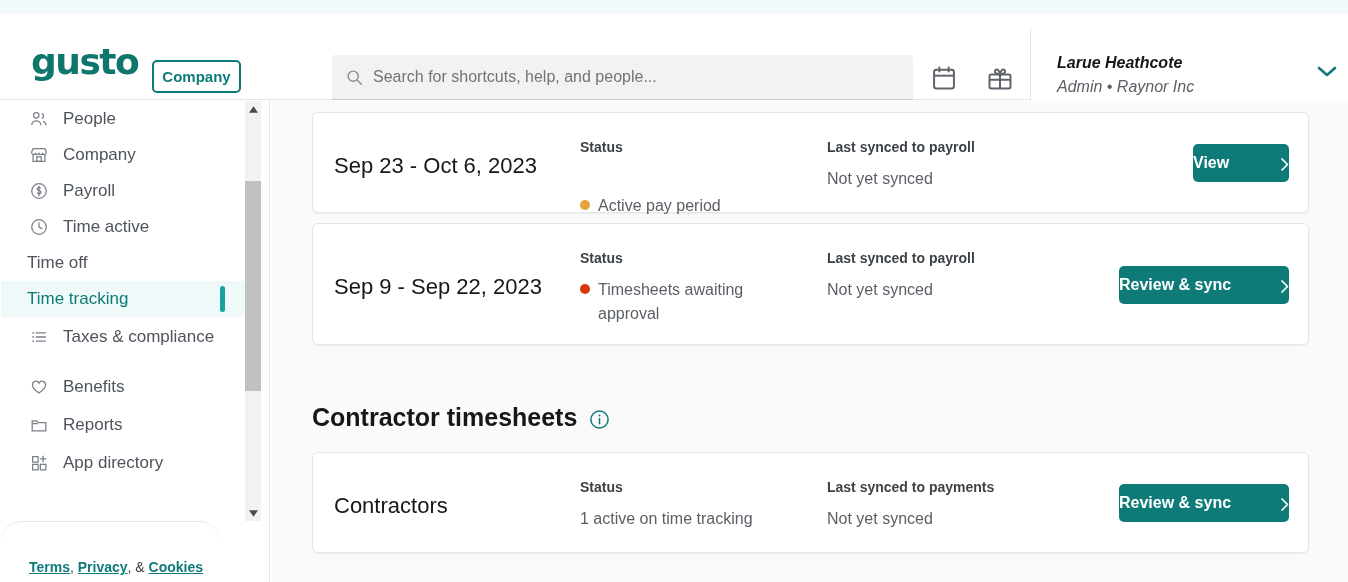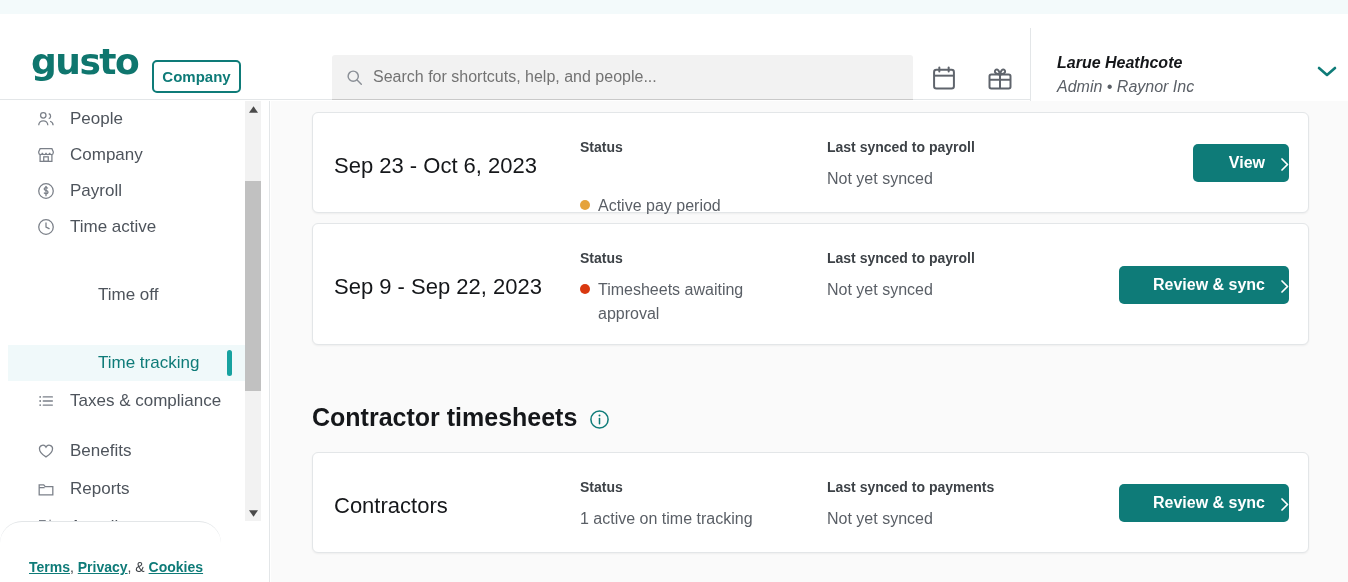--- a/index.html
+++ b/index.html
@@ -94,37 +94,37 @@
 
   
   .sidebar {
     position: absolute; left: 0; top: 101px;
     width: 270px; height: 481px;
     background: #ffffff;
     border-right: 1px solid #e3e6e8;
     overflow: hidden;
   }
   .nav-scroll {
-    position: absolute; left: 8px; top: 0;
+    position: absolute; left: 1px; top: 0;
     width: 244px; height: 420px;
     overflow: hidden;
   }
   .nav-item {
     position: relative;
     height: 36px;
     display: flex; align-items: center;
     padding-left: 28px;
     font-size: 17px; color: #4e545c;
     cursor: pointer;
   }
   .nav-item .ico {
     width: 20px; height: 20px; margin-right: 14px;
     flex: 0 0 auto; display: block;
   }
-  .nav-item.sub { padding-left: 90px; margin-top: 32px; }
+  .nav-item.sub { padding-left: 26px; }
   .nav-item.sub.active {
     background: #f0f9fa;
     color: #0e7b78;
   }
   .nav-item.sub.active .active-bar {
     position: absolute; right: 20px; top: 5px;
     width: 5px; height: 26px;
     background: #17a2a0;
     border-radius: 3px;
   }
@@ -198,22 +198,22 @@
     margin-right: 8px;
     vertical-align: 1px;
   }
   .btn {
     position: absolute;
     background: #0e7b78;
     color: #ffffff;
     border: none; border-radius: 5px;
     font-size: 16px; font-weight: bold;
     font-family: "Liberation Sans", sans-serif;
-    display: flex; align-items: center; justify-content: flex-end;
-    gap: 16px;
+    display: flex; align-items: center; justify-content: space-between;
+    gap: 22px;
     cursor: pointer;
     height: 38px;
   }
   .btn .chev { width: 8px; height: 13px; flex: 0 0 auto; }
 
   .section-title {
     position: absolute; left: 41px; top: 302px;
     font-size: 25px; font-weight: bold; color: #15171a;
     display: flex; align-items: center; gap: 12px;
   }

